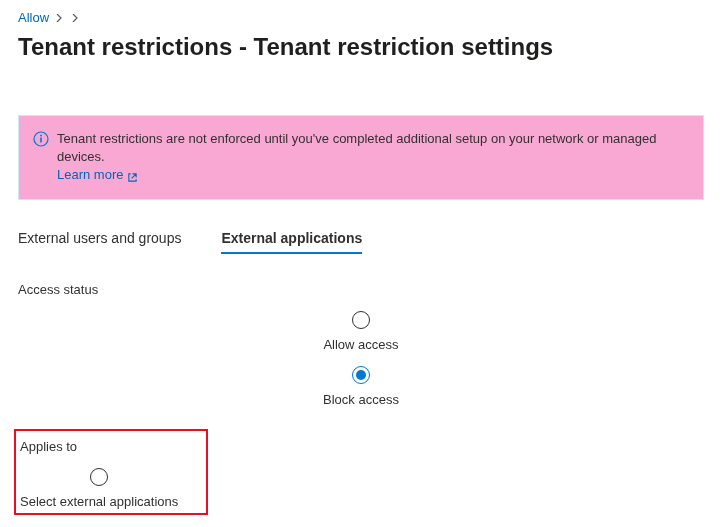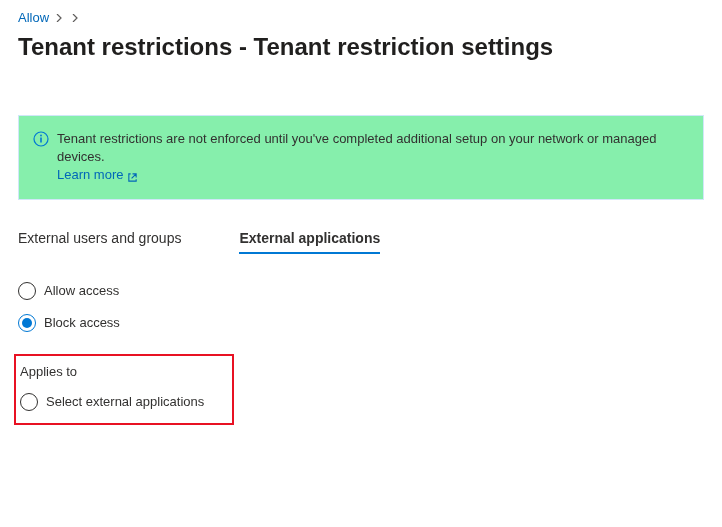--- a/index.html
+++ b/index.html
@@ -29,21 +29,21 @@
       color: #605e5c;
       padding: 0 2px;
     }
     .page-title {
       font-size: 24px;
       font-weight: 700;
       color: #201f1e;
       margin-bottom: 54px;
     }
     .info-banner {
-      background: #86efac;
+      background: #f9a8d4;
       border: 1px solid #d0e7f8;
       padding: 14px 14px 14px 14px;
       display: flex;
       gap: 8px;
       margin-bottom: 24px;
       align-items: flex-start;
     }
     .info-icon {
       color: #0078d4;
       flex-shrink: 0;
@@ -75,33 +75,33 @@
     .tab {
       padding: 6px 0;
       cursor: pointer;
       font-size: 14px;
       color: #323130;
       border-bottom: 2px solid transparent;
     }
     .tab.active {
       font-weight: 600;
       border-bottom: 2px solid #0078d4;
-      margin-left: 18px;
     }
     .section-label {
       font-size: 13px;
       color: #323130;
       margin-bottom: 14px;
     }
     .radio-row {
       display: flex;
       align-items: center;
       gap: 8px;
       margin-bottom: 14px;
       cursor: pointer;
+      flex-direction: column;
     }
     .radio-circle {
       width: 18px;
       height: 18px;
       border: 1px solid #323130;
       border-radius: 50%;
       display: flex;
       align-items: center;
       justify-content: center;
       flex-shrink: 0;
@@ -110,21 +110,21 @@
       border-color: #0078d4;
     }
     .radio-dot {
       width: 10px;
       height: 10px;
       background: #0078d4;
       border-radius: 50%;
     }
     .highlight-box {
       border: 2px solid #e81123;
-      padding: 8px 28px 8px 0;
+      padding: 8px 28px 0 0;
       margin-left: -4px;
       padding-left: 4px;
       display: inline-block;
     }
     .group {
       margin-bottom: 22px;
     }
   </style>
 </head>
 <body>
@@ -168,20 +168,21 @@
     </a>
   </div>
 </div>
 
 <div class="tabs">
   <div class="tab">External users and groups</div>
   <div class="tab active">External applications</div>
 </div>
 
 <div class="group">
+  <div class="section-label">Access status</div>
   <div class="radio-row">
     <span class="radio-circle"></span>
     <span>Allow access</span>
   </div>
   <div class="radio-row">
     <span class="radio-circle selected">
         <span class="radio-dot"></span>
       </span>
     <span>Block access</span>
   </div>

